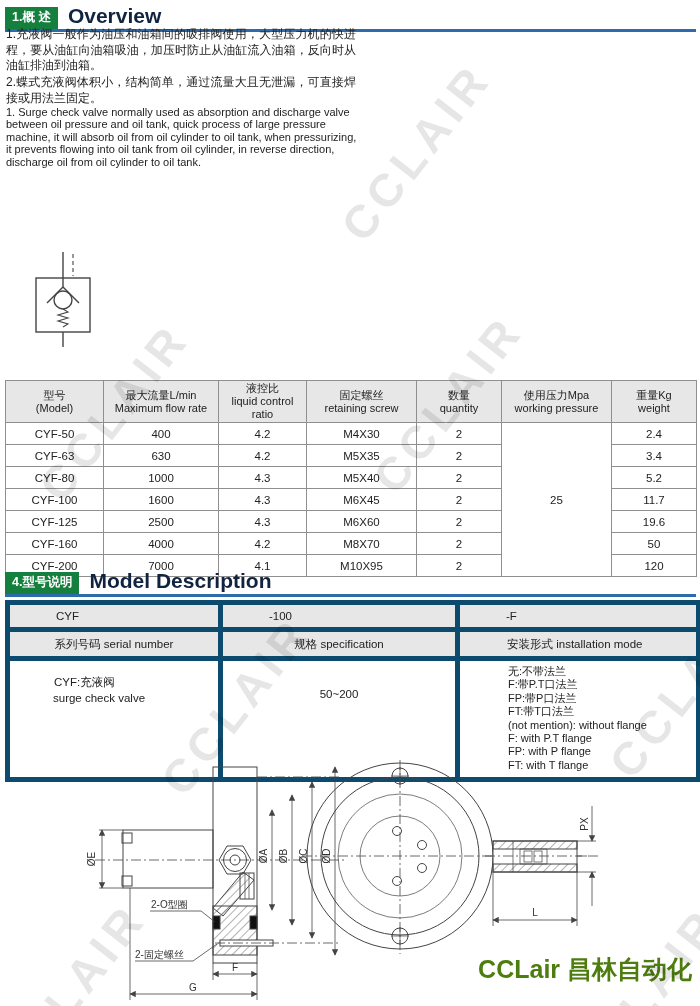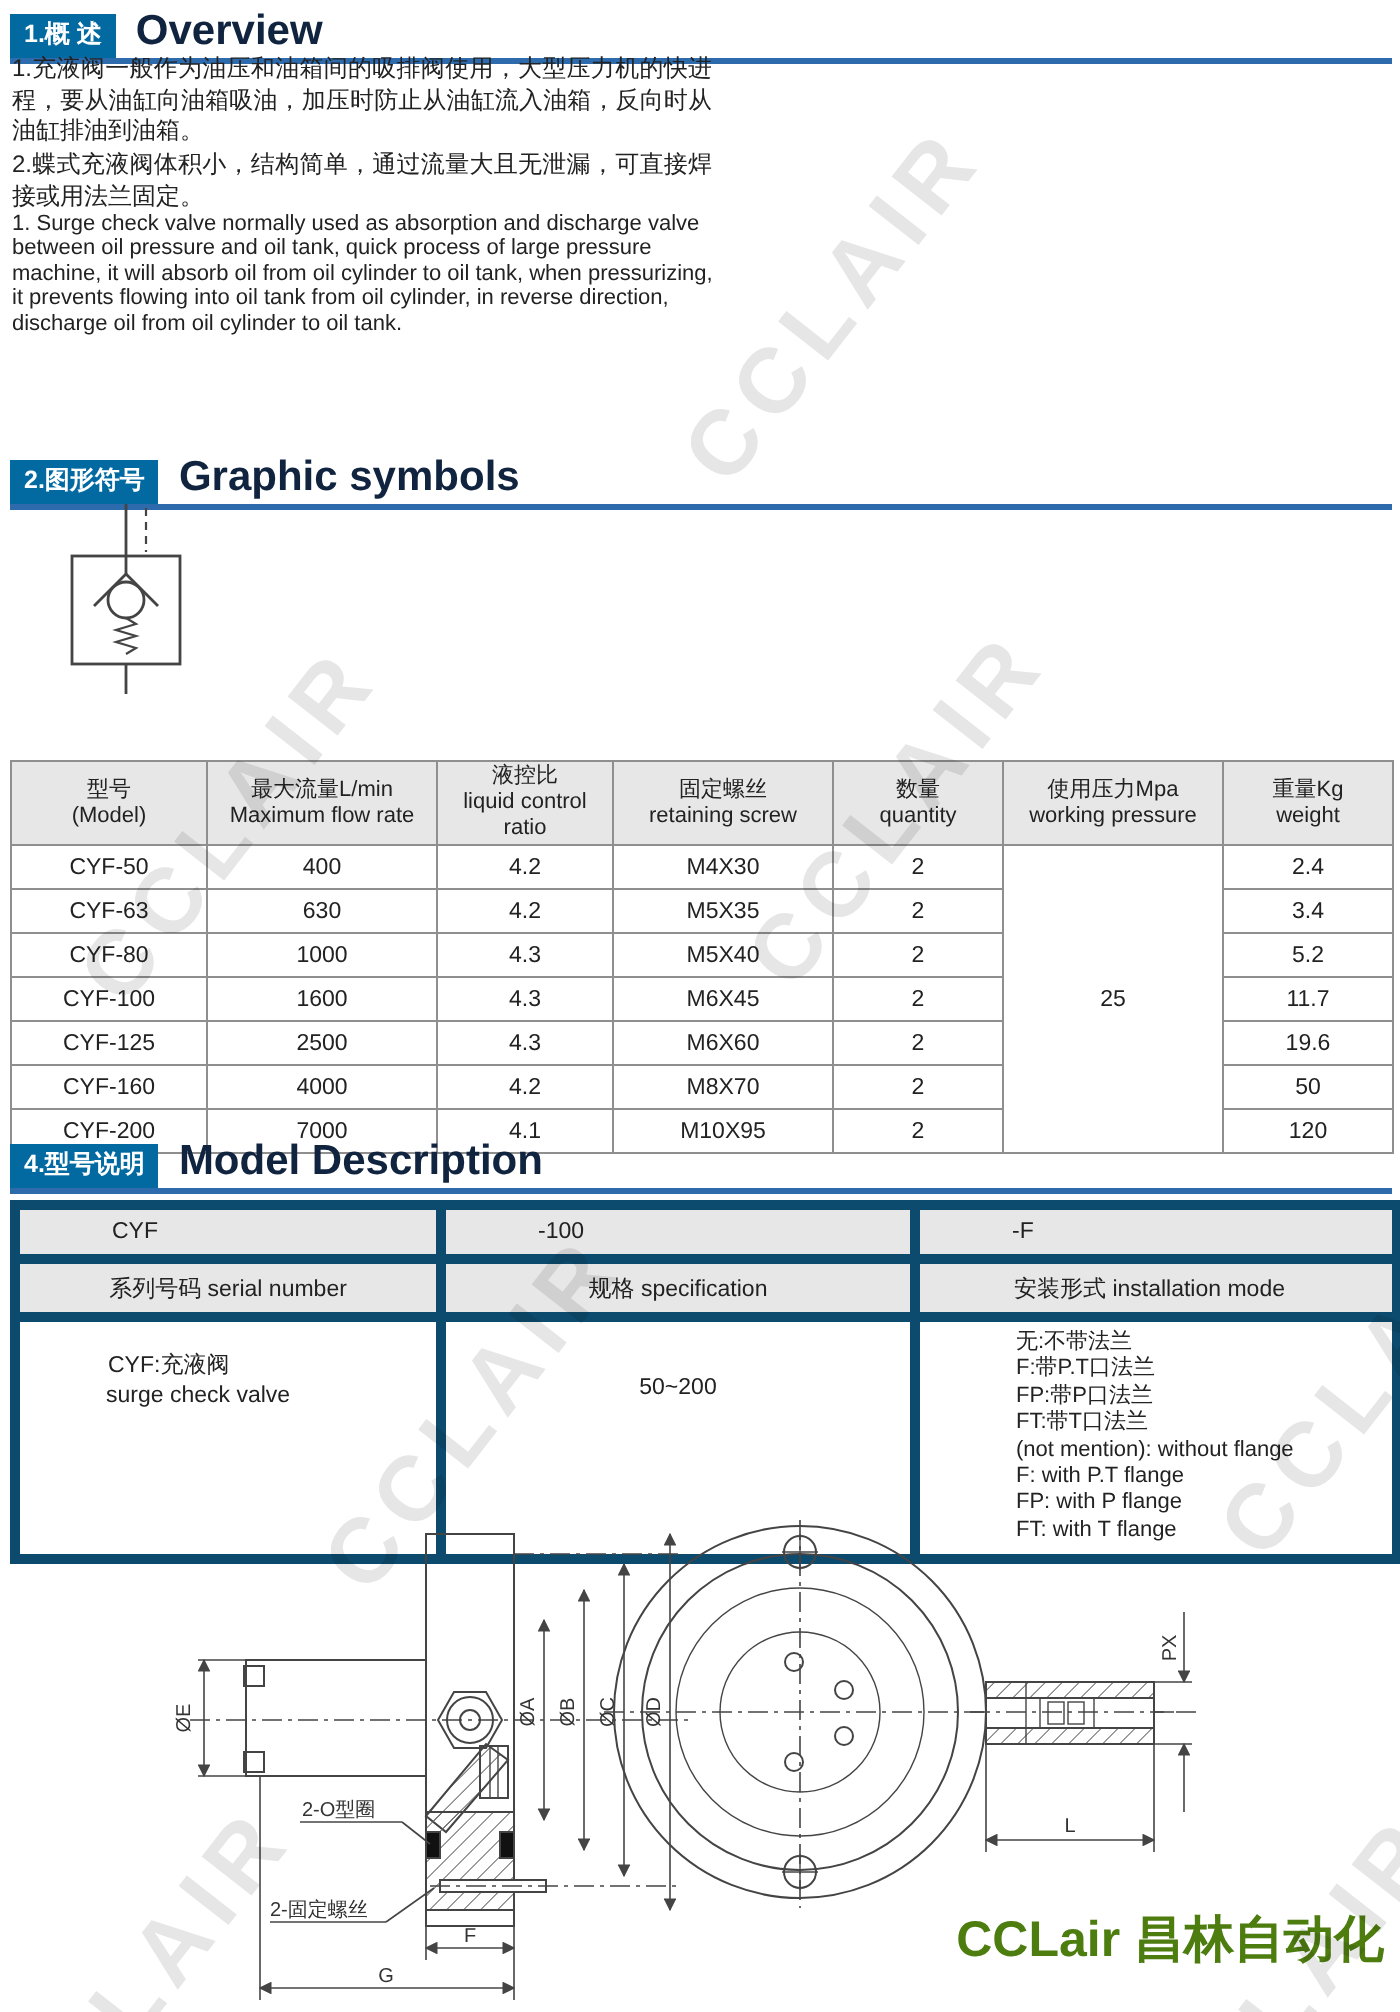--- a/index.html
+++ b/index.html
@@ -5,21 +5,21 @@
   html,body{margin:0;padding:0;background:#fff;}
   #page{position:relative;width:700px;height:1006px;background:#fff;overflow:hidden;
         font-family:"Liberation Sans","DejaVu Sans",sans-serif;color:#222;}
   
   .wm{position:absolute;font-weight:bold;font-size:46px;letter-spacing:6px;color:#e6e6e6;
       transform:rotate(-52deg);transform-origin:0 0;white-space:nowrap;z-index:30;
       pointer-events:none;mix-blend-mode:multiply;}
   
   .sec-head{position:absolute;left:5px;right:4px;border-bottom:3px solid #2e6bad;
             display:flex;align-items:flex-end;gap:10px;}
-  .sec-box{background:#0369a1;color:#fff;font-size:12.5px;font-weight:bold;
+  .sec-box{background:#15803d;color:#fff;font-size:12.5px;font-weight:bold;
            padding:2px 7px 3px;white-space:nowrap;}
   .sec-title{font-size:21px;font-weight:bold;color:#10233f;padding-bottom:1px;white-space:nowrap;}
   
   .cn-par{position:absolute;left:6px;width:350px;font-size:12px;line-height:15.5px;
           color:#222;text-align:justify;}
   .en-par{position:absolute;left:6px;width:352px;font-size:11px;line-height:12.4px;color:#222;}
   
   table{border-collapse:collapse;table-layout:fixed;}
   .ttable{position:absolute;left:5px;top:380px;width:691px;}
   .ttable td{border:1px solid #8f8f8f;text-align:center;overflow:hidden;}
@@ -58,24 +58,20 @@
   <div class="wm" style="left:560px;top:1062px;">CCLAIR</div>
 
   <div class="sec-head" style="top:4px;">
     <span class="sec-box">1.概 述</span>
     <span class="sec-title">Overview</span>
   </div>
   <div class="cn-par" style="top:27px;">1.充液阀一般作为油压和油箱间的吸排阀使用，大型压力机的快进程，要从油缸向油箱吸油，加压时防止从油缸流入油箱，反向时从油缸排油到油箱。</div>
   <div class="cn-par" style="top:75px;">2.蝶式充液阀体积小，结构简单，通过流量大且无泄漏，可直接焊接或用法兰固定。</div>
   <div class="en-par" style="top:106px;">1. Surge check valve normally used as absorption and discharge valve between oil pressure and oil tank, quick process of large pressure machine, it will absorb oil from oil cylinder to oil tank, when pressurizing, it prevents flowing into oil tank from oil cylinder, in reverse direction, discharge oil from oil cylinder to oil tank.</div>
 
-  <div class="sec-head" style="top:227px;">
-    <span class="sec-box">2.图形符号</span>
-    <span class="sec-title">Graphic symbols</span>
-  </div>
   <svg class="drw" style="left:20px;top:250px;" width="95" height="100" viewBox="0 0 95 100">
     <g stroke="#444" stroke-width="1.4" fill="none">
       <line x1="43" y1="2" x2="43" y2="28"></line>
       <line x1="53" y1="4" x2="53" y2="26" stroke-dasharray="4,3" stroke-width="1.1"></line>
       <rect x="16" y="28" width="54" height="54"></rect>
       <line x1="43" y1="28" x2="43" y2="38"></line>
       <line x1="43" y1="37" x2="27" y2="53"></line>
       <line x1="43" y1="37" x2="59" y2="53"></line>
       <circle cx="43" cy="50" r="9" fill="#fff"></circle>
       <polyline points="43,59 48,62 38,65 48,68 38,71 48,74 43,77" stroke-width="1.1"></polyline>

